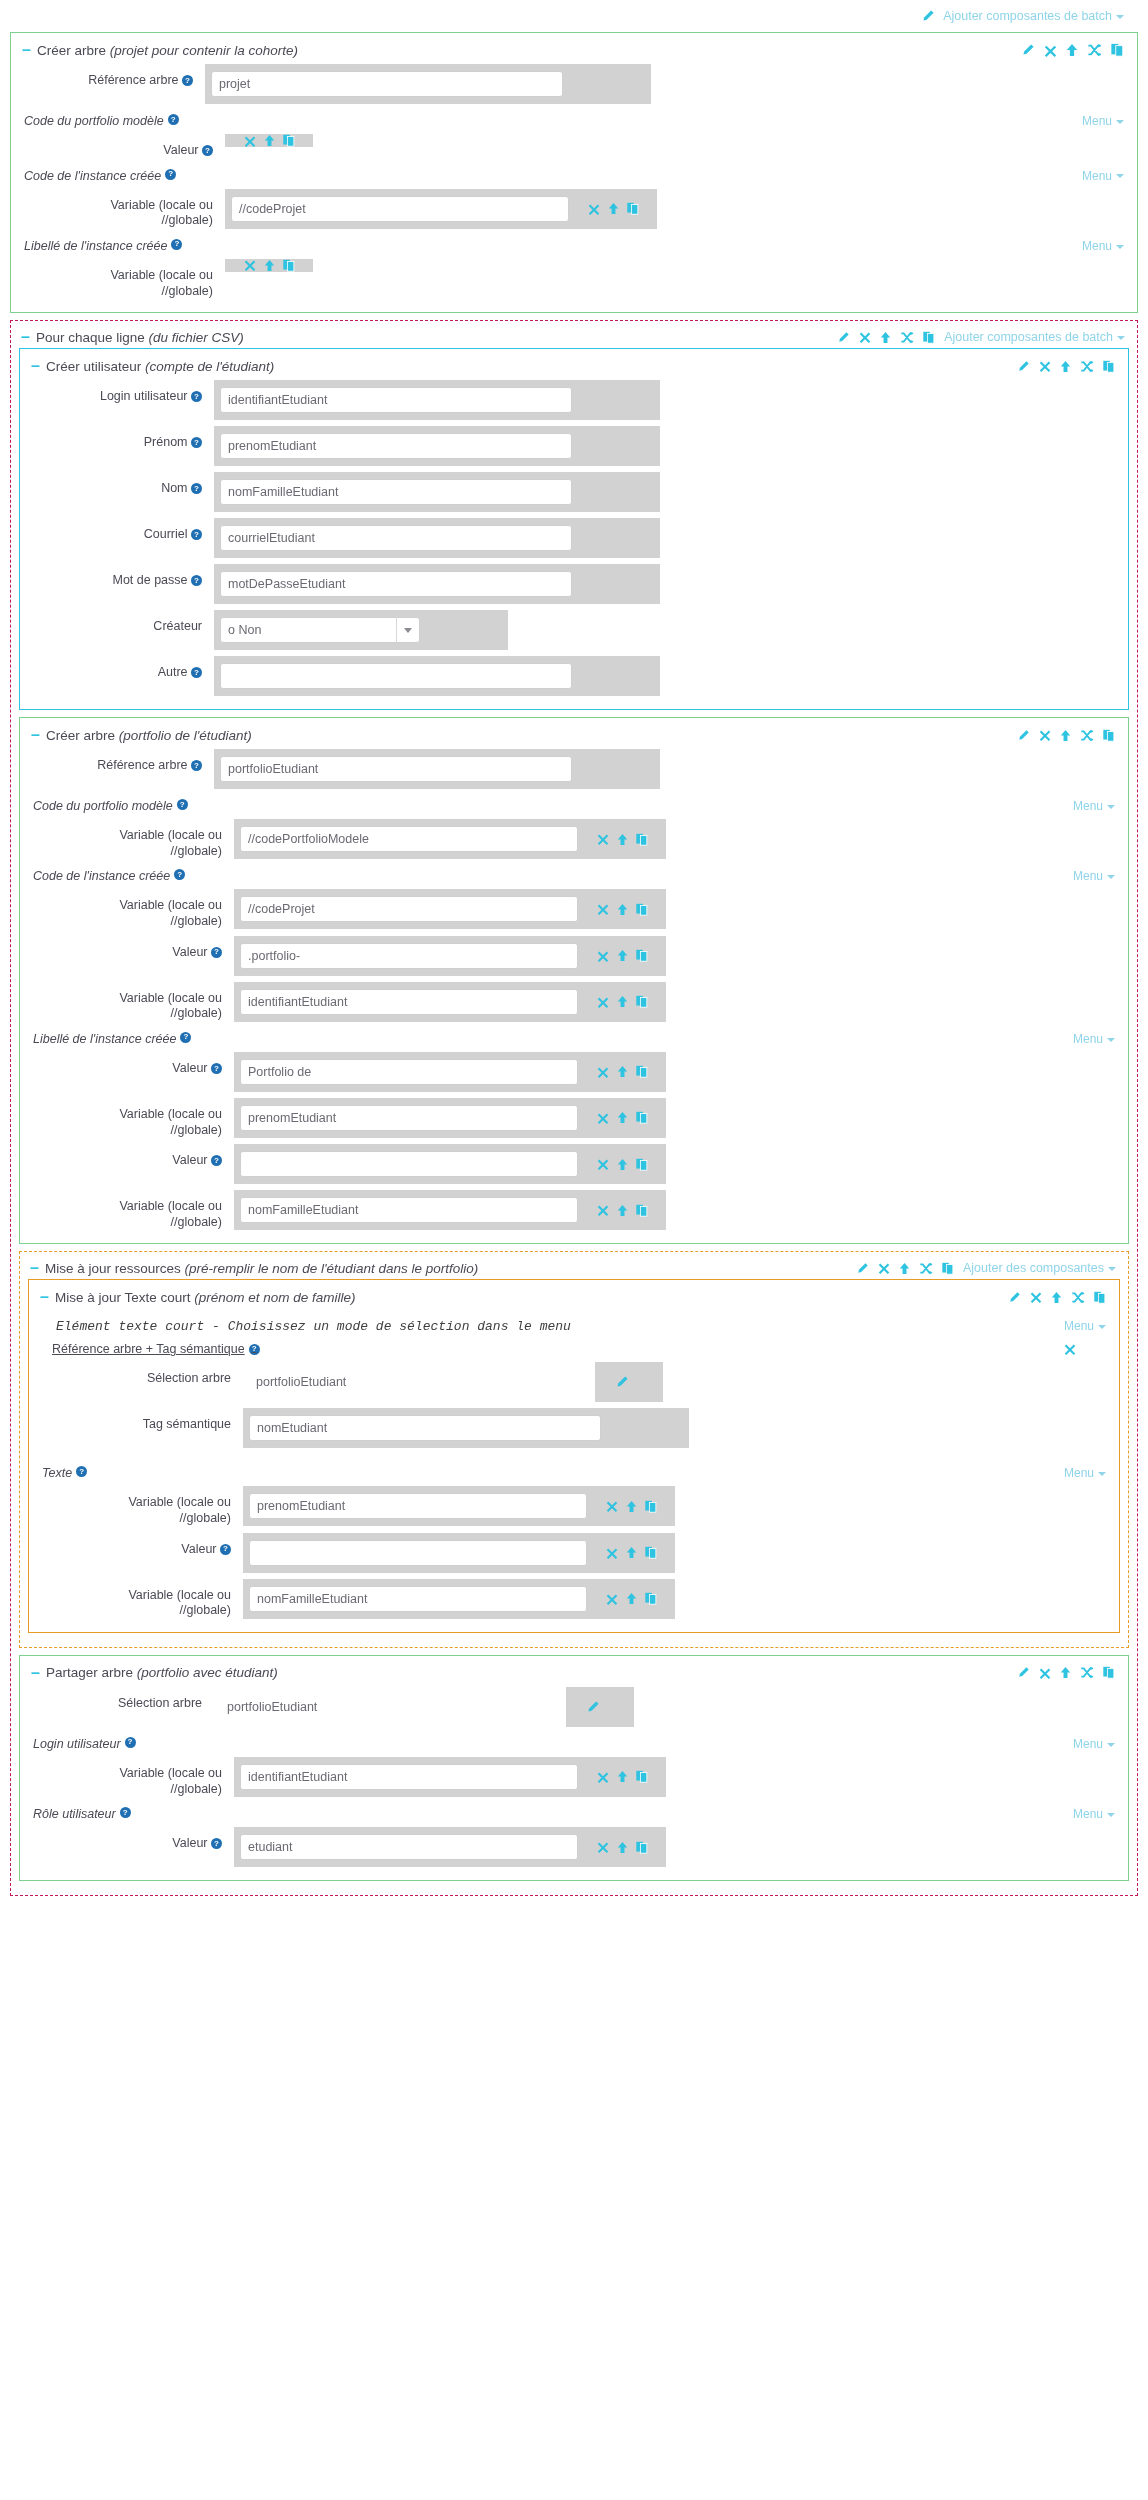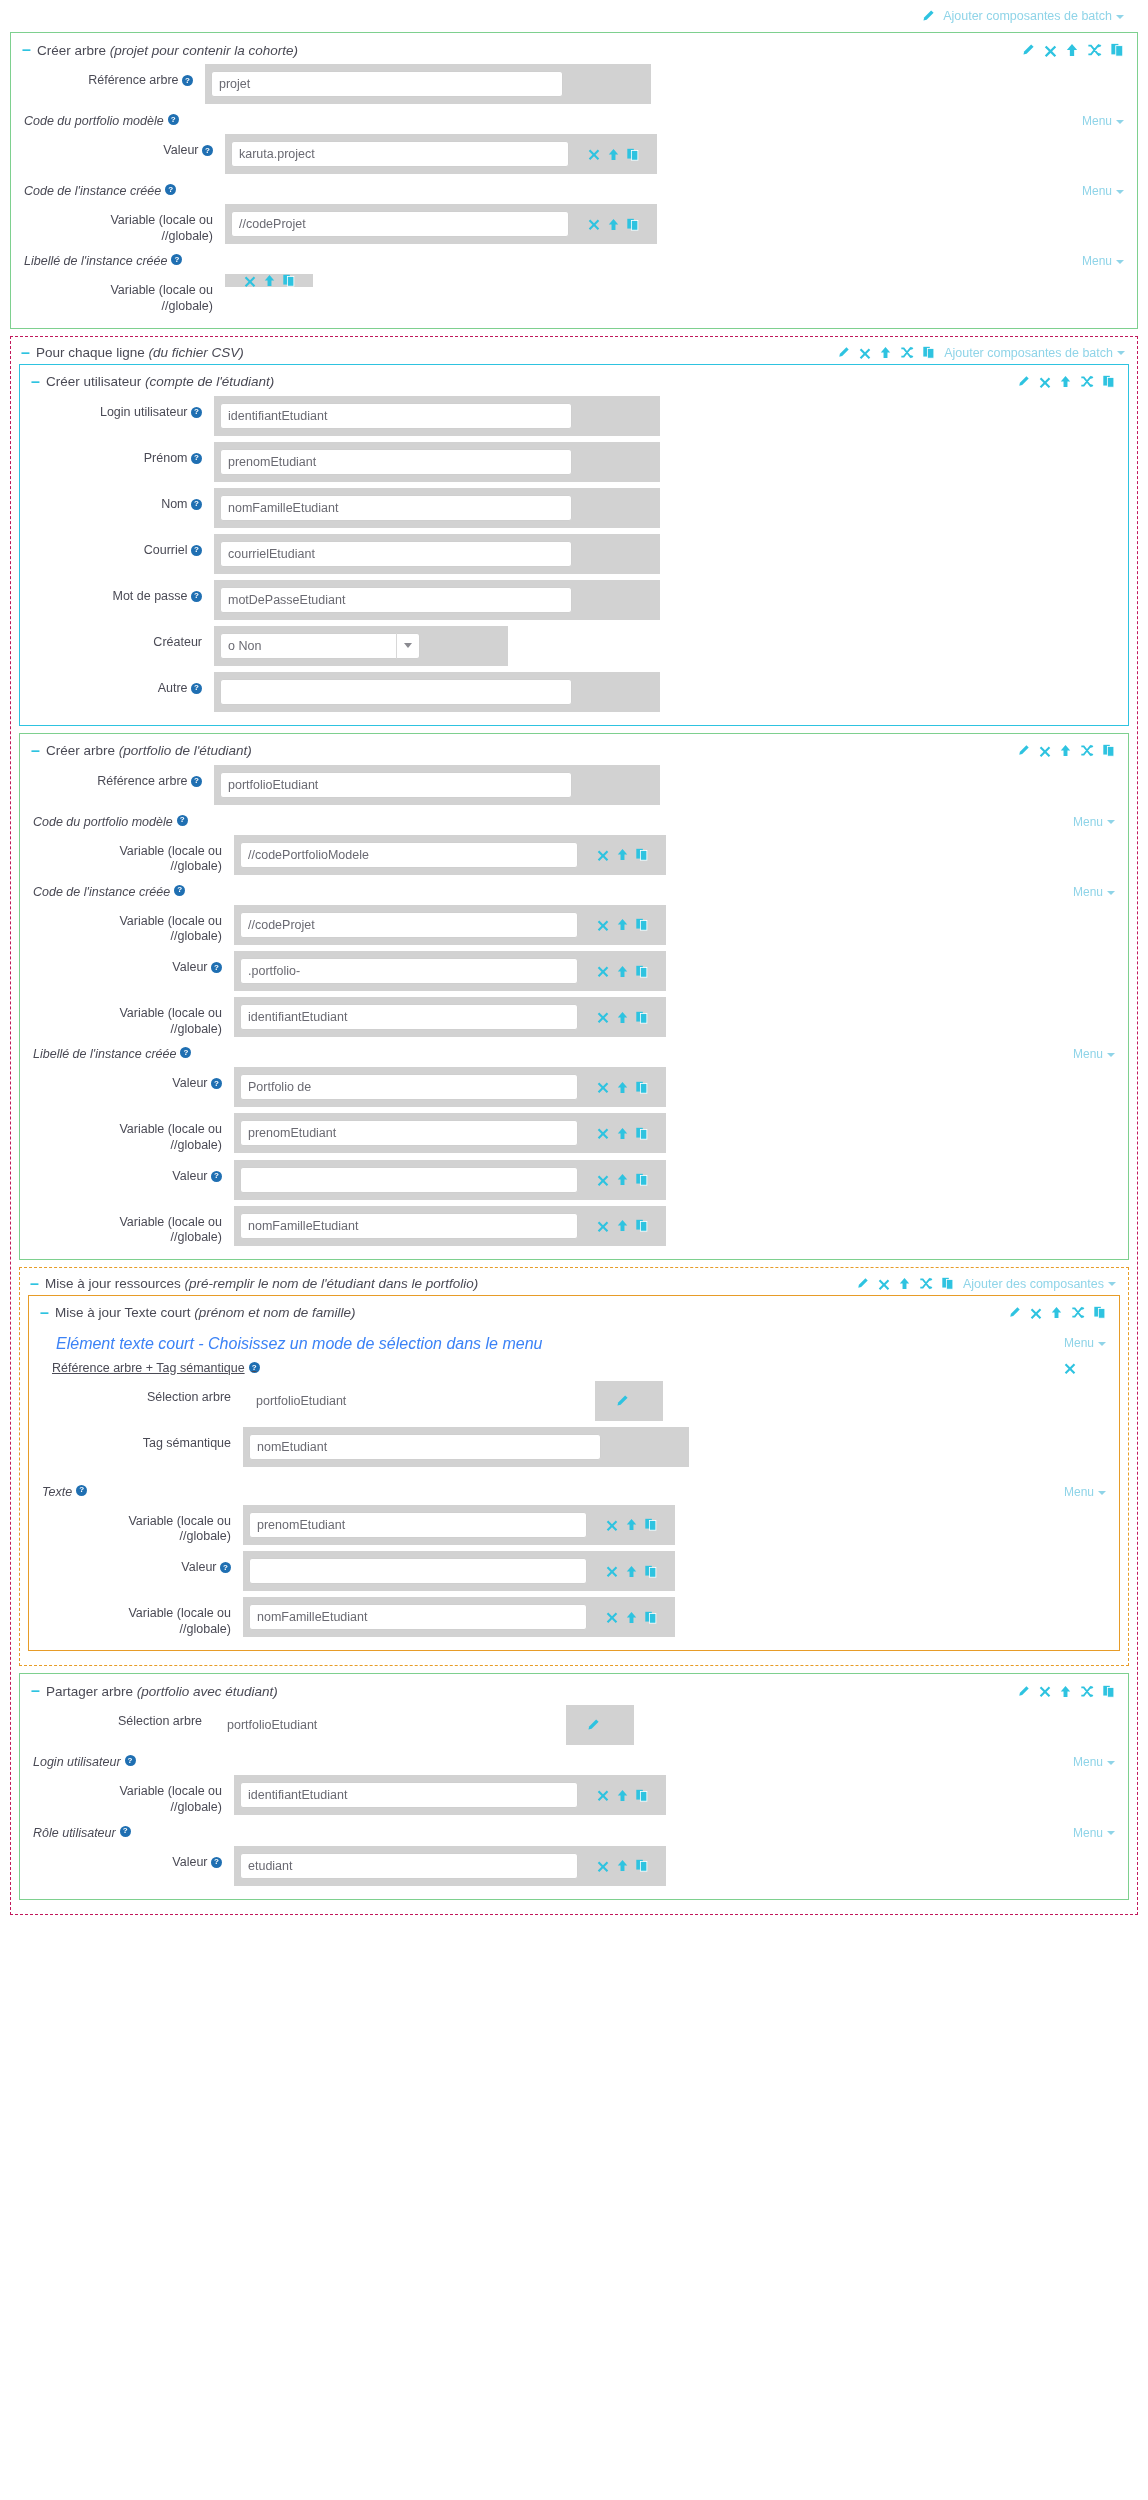--- a/index.html
+++ b/index.html
@@ -119,21 +119,21 @@
     border-right:4px solid transparent;border-top:5px solid #8a8a90;
   }
 
   
   .plaincell{
     width:352px;height:40px;display:flex;align-items:center;
     padding-left:13px;font-size:12.5px;color:#6a6a72;background:#fff;
   }
 
   .subnote{
-    font-style:italic;font-size:16px;color:#3b82f6;padding:4px 4px 2px 14px;
+    font-style:italic;font-size:13px;color:#404040;padding:4px 4px 2px 14px;font-family:Liberation Mono, monospace;
   }
   .refline{
     display:flex;align-items:center;justify-content:space-between;
     padding:3px 4px 3px 14px;font-size:12.5px;color:#4a4a55;text-decoration:underline;
   }
   .refline .lbl{display:flex;align-items:center;gap:4px;}
   .spacer8{height:8px;}
 </style>
 </head>
 <body>
@@ -199,23 +199,20 @@
       </div>
 
       <div id="p1-sections">
           <div class="sec-row">
             <span class="sec-label">Code du portfolio modèle <span class="help">?</span></span>
             <a class="menu-link" href="#">Menu<i class="caret"></i></a>
           </div>
           <div class="frow">
             <div class="flabel indent">Valeur <span class="help">?</span></div>
             <div class="fctl">
-              <div class="fbox">
-                <input class="inp" value="karuta.project" style="">
-              </div>
               <div class="gray-pad">
                 <span class="ic">
                   <svg width="12" height="12" viewBox="0 0 16 16">
                     <path d="M3 2l5 5 5-5 2 2-5 5 5 5-2 2-5-5-5 5-2-2 5-5-5-5z" fill="#2ec3e0"></path>
                   </svg>
                 </span>
                 <span class="ic">
                   <svg width="11" height="13" viewBox="0 0 14 16">
                     <path d="M7 1l6 7H9.5v7h-5V8H1z" fill="#2ec3e0"></path>
                   </svg>

